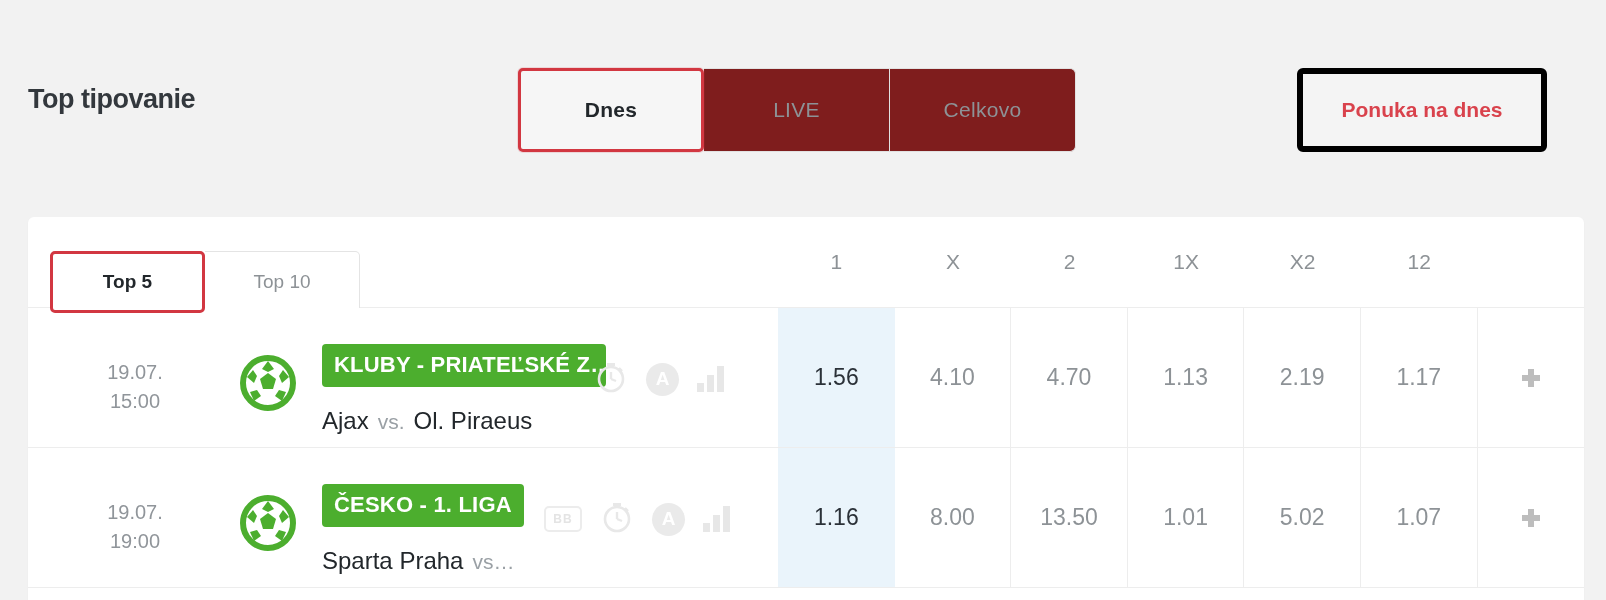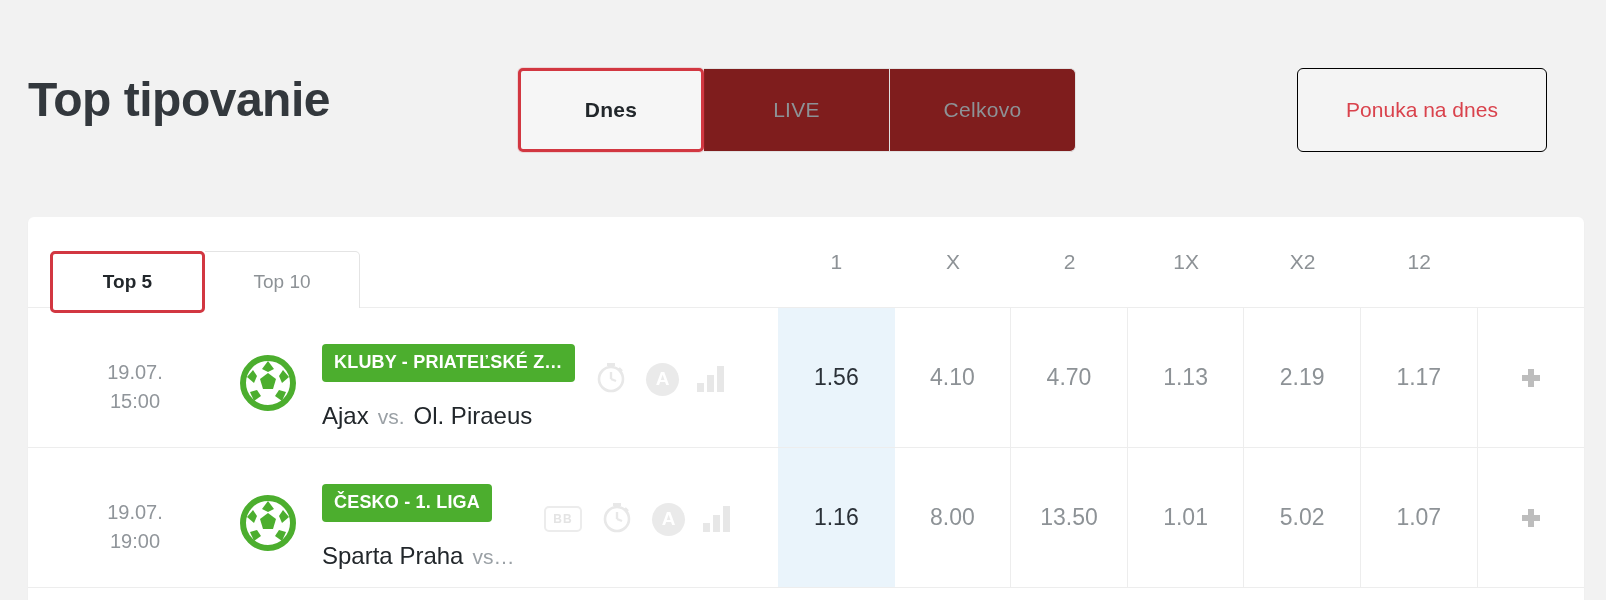--- a/index.html
+++ b/index.html
@@ -21,22 +21,22 @@
     left: 0;
     top: 0;
     width: 1606px;
     height: 200px;
     background: #f2f2f2;
   }
 
   .page-title {
     position: absolute;
     left: 28px;
-    top: 72px;
-    font-size: 48px;
+    top: 84px;
+    font-size: 27px;
     font-weight: bold;
     color: #33383d;
     letter-spacing: -0.5px;
     white-space: nowrap;
   }
 
   .segmented {
     position: absolute;
     left: 518px;
     top: 68px;
@@ -75,24 +75,25 @@
     position: absolute;
     left: 1297px;
     top: 68px;
     width: 250px;
     height: 84px;
     box-sizing: border-box;
     display: flex;
     align-items: center;
     justify-content: center;
     background: #f4f4f4;
-    border: 1px solid #000000;
+    border: 6px solid #000000;
     border-radius: 6px;
     color: #d9424c;
     font-size: 21px;
+    font-weight: bold;
   }
 
   
   .card {
     position: absolute;
     left: 28px;
     top: 217px;
     width: 1556px;
     height: 400px;
     background: #ffffff;
@@ -187,21 +188,21 @@
   .match-info {
     position: absolute;
     left: 294px;
     top: 36px;
     width: 440px;
   }
   .league-badge {
     display: inline-block;
     background: #4cae2e;
     color: #ffffff;
-    font-size: 18px;
+    font-size: 22px;
     font-weight: bold;
     letter-spacing: 0.2px;
     padding: 8px 12px 9px 12px;
     border-radius: 4px;
     max-width: 260px;
     white-space: nowrap;
     overflow: hidden;
   }
   .teams {
     margin-top: 16px;

